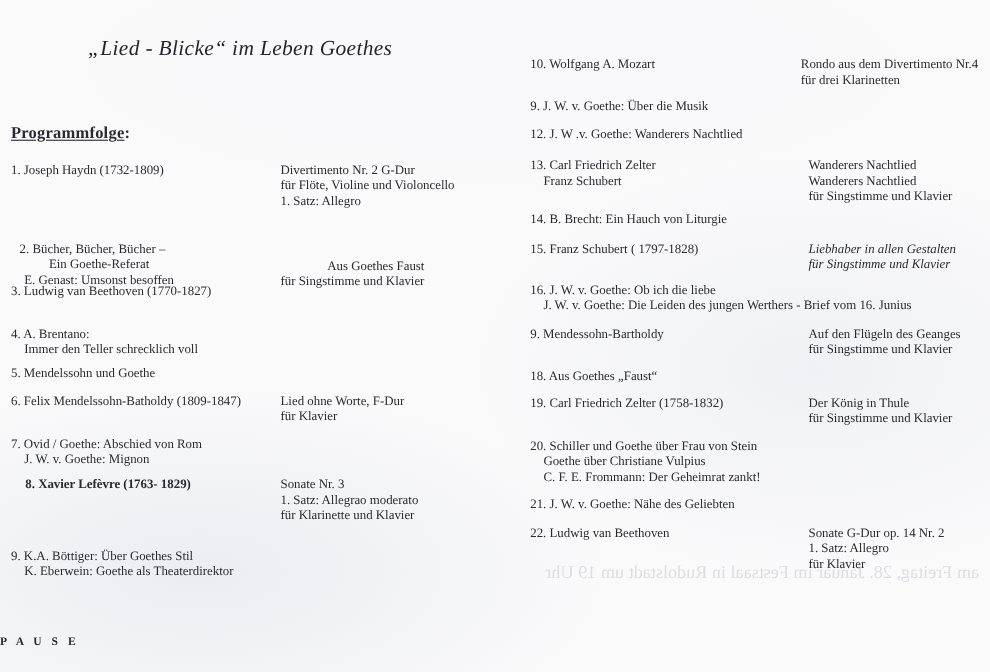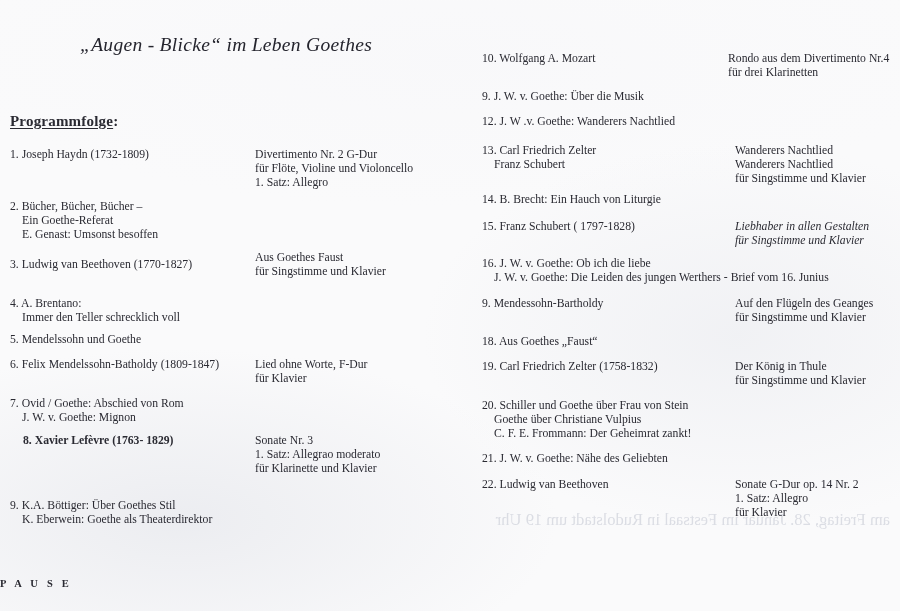--- a/index.html
+++ b/index.html
@@ -99,43 +99,43 @@
 <div class="page">
 
   <div class="ghost" style="left:640px; top:510px; width:250px;">
     <span class="ln">am Freitag, 28. Januar</span>
     <span class="ln">im Festsaal in Rudolstadt</span>
     <span class="ln">um 19 Uhr</span>
   </div>
 
   <div class="layer">
 
-    <div class="title">„Augen - Blicke“ im Leben Goethes</div>
+    <div class="title">„Lied - Blicke“ im Leben Goethes</div>
 
     <div class="section-heading"><span class="u">Programmfolge</span><span>:</span></div>
 
     <div class="entry" style="left:10px; top:148px;">
       <span class="ln">1. Joseph Haydn (1732-1809)</span>
     </div>
     <div class="entry" style="left:255px; top:148px;">
       <span class="ln">Divertimento Nr. 2 G-Dur</span>
       <span class="ln">für Flöte, Violine und Violoncello</span>
       <span class="ln">1. Satz: Allegro</span>
     </div>
 
-    <div class="entry" style="left:10px; top:200px;">
+    <div class="entry" style="left:10px; top:220px;text-align:center;">
       <span class="ln">2. Bücher, Bücher, Bücher –</span>
       <span class="ind">Ein Goethe-Referat</span>
       <span class="ind">E. Genast: Umsonst besoffen</span>
     </div>
 
     <div class="entry" style="left:10px; top:258px;">
       <span class="ln">3. Ludwig van Beethoven (1770-1827)</span>
     </div>
-    <div class="entry" style="left:255px; top:251px;">
+    <div class="entry" style="left:255px; top:235px;text-align:right;">
       <span class="ln">Aus Goethes Faust</span>
       <span class="ln">für  Singstimme und Klavier</span>
     </div>
 
     <div class="entry" style="left:10px; top:297px;">
       <span class="ln">4. A. Brentano:</span>
       <span class="ind">Immer den Teller schrecklich voll</span>
     </div>
 
     <div class="entry" style="left:10px; top:333px;">

